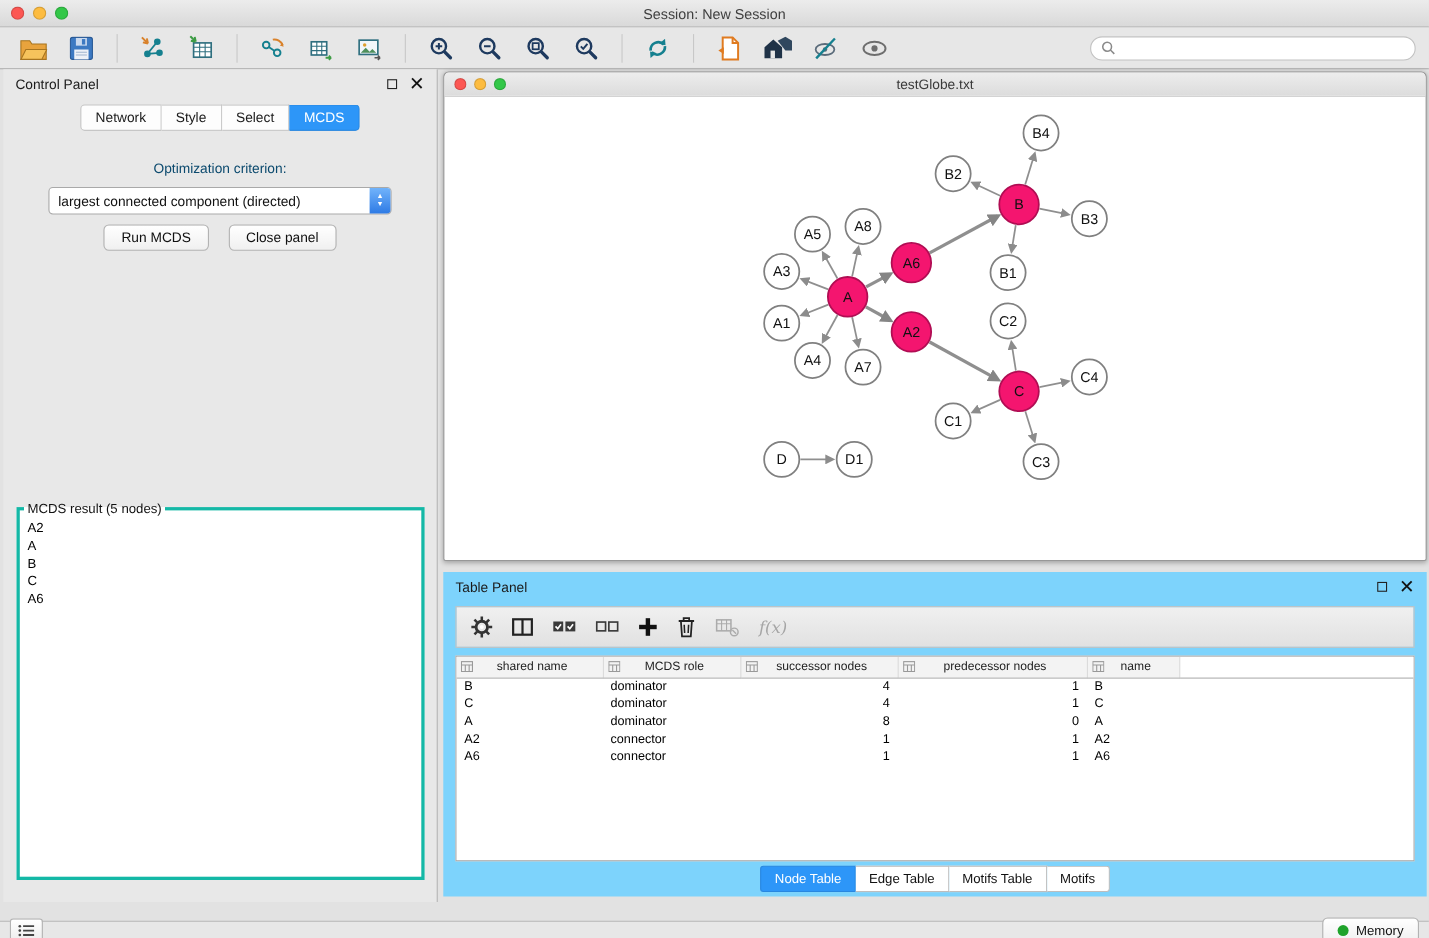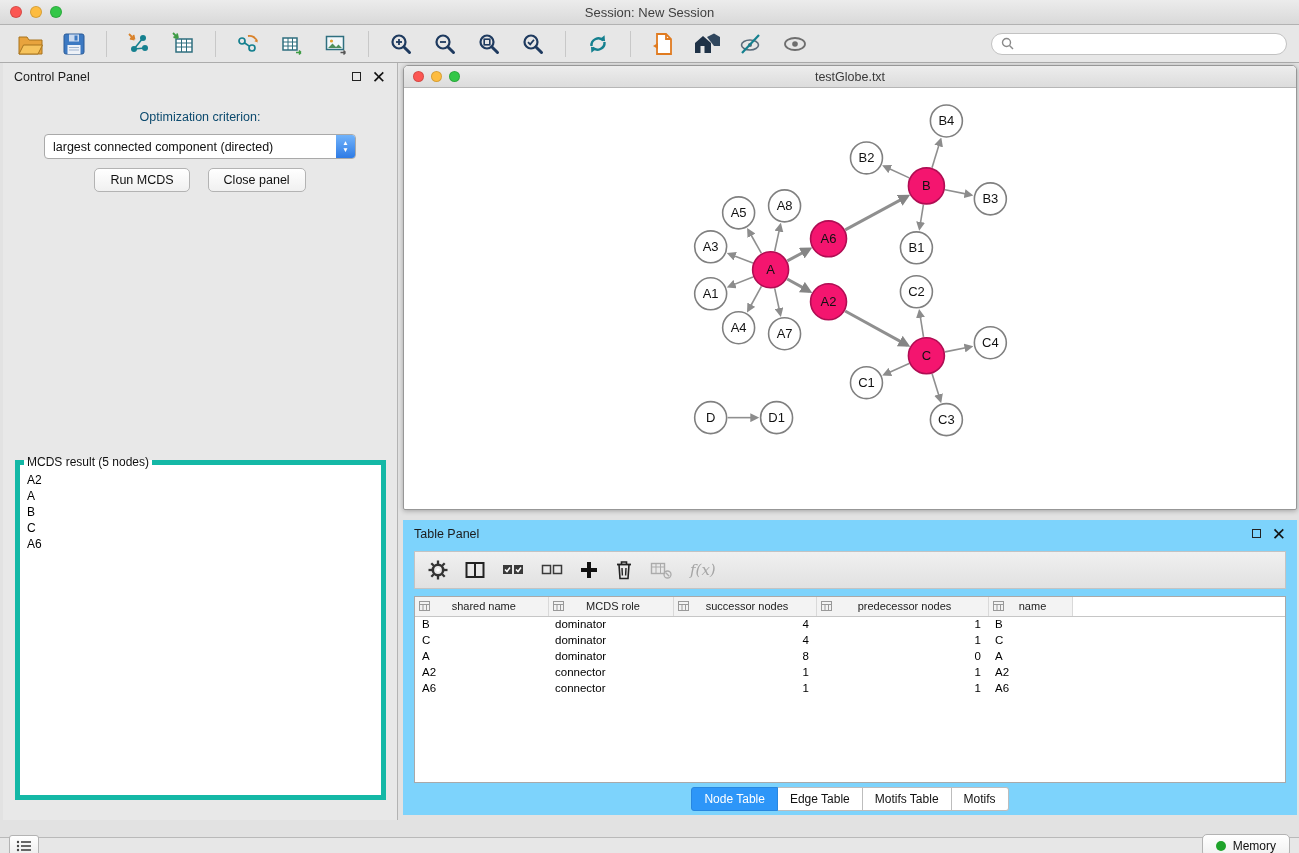--- a/index.html
+++ b/index.html
@@ -46,21 +46,21 @@
   .dropdown{margin:10px auto 0;width:312px;height:25px;background:#fff;border:1px solid #A9A9A9;
     border-radius:4px;display:flex;align-items:center;cursor:pointer;}
   .dd-text{flex:1;font-size:12.5px;color:#111;padding:0 8px;white-space:nowrap;overflow:hidden;}
   .dd-stepper{width:19px;height:23px;background:linear-gradient(#71B3FB,#2E7BE5);
     border-radius:0 3px 3px 0;display:flex;flex-direction:column;align-items:center;
     justify-content:center;color:#fff;font-size:6.5px;line-height:6.5px;}
   .cp-buttons{display:flex;justify-content:center;gap:18px;margin-top:9px;}
   .cp-btn{font-size:12.5px;color:#111;padding:4px 15px;background:linear-gradient(#FFFFFF,#F0F0F0);
     border:1px solid #B3B3B3;border-radius:5px;cursor:pointer;font-family:"Liberation Sans",sans-serif;}
   fieldset.mcds-fieldset{position:absolute;left:12px;right:11px;top:392px;bottom:20px;
-    border:5px solid #14b8a6;background:#fff;}
+    border:3px solid #14b8a6;background:#fff;}
   .mcds-fieldset legend{font-size:12px;color:#111;padding:0 3px;margin-left:4px;}
   .result-list{padding:3px 7px;font-size:12px;line-height:16px;color:#000;}
   
   .right-area{position:absolute;left:401px;top:63px;right:1px;bottom:33px;}
   .network-window{position:absolute;top:2px;left:2px;right:1px;height:445px;background:#fff;
     border:1px solid #979797;border-radius:5px 5px 2px 2px;box-shadow:0 1px 5px rgba(0,0,0,.28);}
   .nw-titlebar{height:22px;background:linear-gradient(#EDEDED,#DCDCDC);border-bottom:1px solid #B6B6B6;
     border-radius:4px 4px 0 0;display:flex;align-items:center;justify-content:center;position:relative;}
   .nw-lights{position:absolute;left:9px;top:5px;display:flex;gap:7px;}
   .nw-lights .light{width:11px;height:11px;}
@@ -259,20 +259,26 @@
 </div>
 
 <div class="control-panel">
   <div class="panel-header">
     <span>Control Panel</span>
     <span class="hdr-icons">
       <span class="float-box"></span>
       <span class="close-x">✕</span>
     </span>
   </div>
+  <div class="cp-tabs">
+      <div class="cp-tab">Network</div>
+      <div class="cp-tab">Style</div>
+      <div class="cp-tab">Select</div>
+      <div class="cp-tab active">MCDS</div>
+    </div>
   <div class="opt-label">Optimization criterion:</div>
   <div class="dropdown">
     <span class="dd-text">largest connected component (directed)</span>
     <span class="dd-stepper">
         <span>▲</span>
         <span>▼</span>
       </span>
   </div>
   <div class="cp-buttons">
     <button class="cp-btn">Run MCDS</button>

